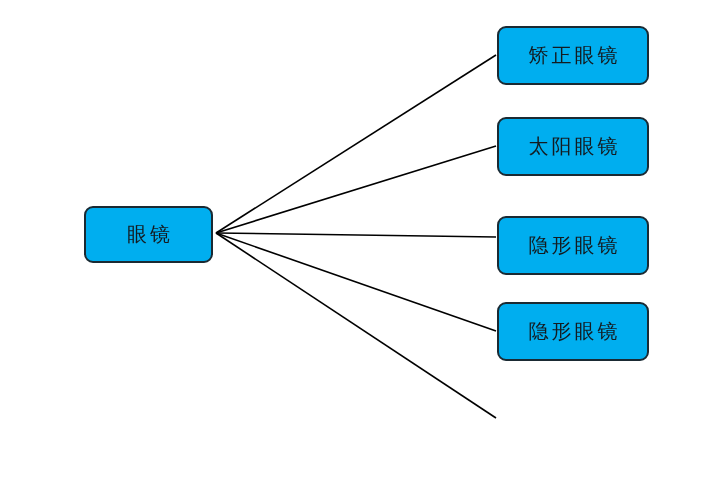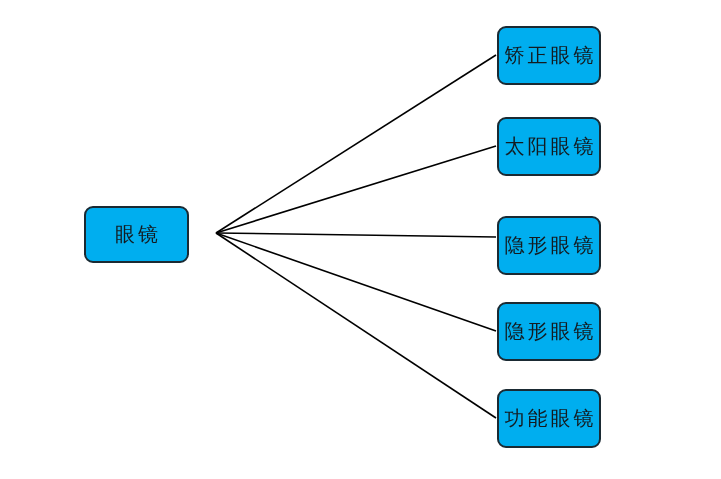--- a/index.html
+++ b/index.html
@@ -39,24 +39,24 @@
     display:flex;
     align-items:center;
     justify-content:center;
     font-size:20px;
     letter-spacing:3px;
     color:var(--text);
     cursor:default;
     text-indent:3px; 
   }
   .node-root{
-    left:84px;top:206px;width:105px;height:57px;
+    left:84px;top:206px;width:129px;height:57px;
   }
   .node-child{
-    left:497px;width:104px;height:59px;
+    left:497px;width:152px;height:59px;
   }
   .node-child-1{top:26px;}
   .node-child-2{top:117px;}
   .node-child-3{top:216px;}
   .node-child-4{top:302px;}
   .node-child-5{top:389px;}
 </style>
 </head>
 <body>
 
@@ -73,15 +73,14 @@
   <div class="node node-root">眼镜</div>
 
   <div class="node node-child node-child-1">矫正眼镜</div>
 
   <div class="node node-child node-child-2">太阳眼镜</div>
 
   <div class="node node-child node-child-3">隐形眼镜</div>
 
   <div class="node node-child node-child-4">隐形眼镜</div>
 
-  <div class="node node-child node-child-5">功能眼镜</div>
 
 </div>
 
 </body></html>

